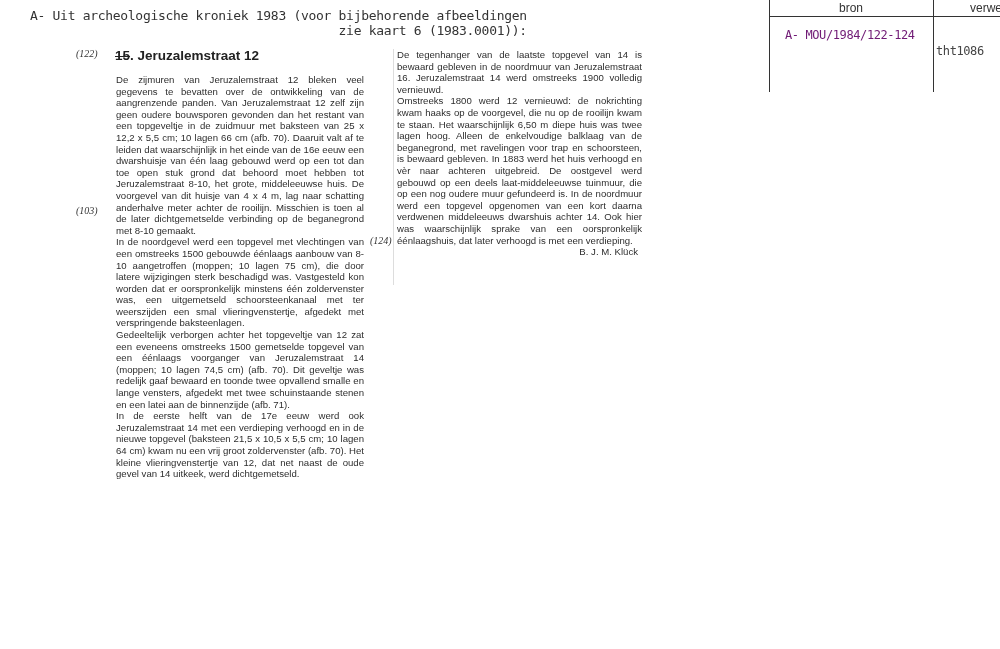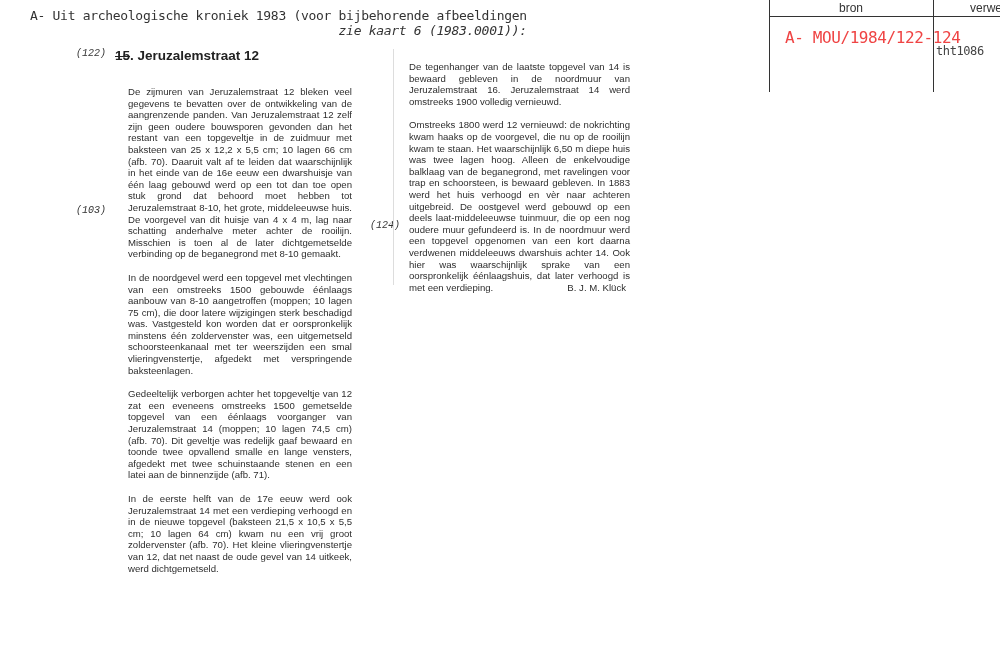--- a/index.html
+++ b/index.html
@@ -4,39 +4,39 @@
 <style>
   html, body { margin: 0; padding: 0; }
   body {
     width: 1000px; height: 649px; background: #ffffff; position: relative; overflow: hidden;
     color: #2a2a2a;
   }
   .mono { font-family: "DejaVu Sans Mono", "Liberation Mono", monospace; }
   .sans { font-family: "Liberation Sans", "DejaVu Sans", sans-serif; }
 
   .header-block { position: absolute; left: 30px; top: 8px; font-size: 13px; line-height: 15px; color: #333; letter-spacing: -0.3px; text-align: right; }
-  .header-block .line2 { padding-left: 20px; font-style: italic; }
+  .header-block .line2 { padding-left: 20px; }
 
   .table { position: absolute; left: 769px; top: 0; width: 199px; height: 92px; }
   .table .vline { position: absolute; top: 0; width: 1px; background: #333; }
   .table .vl1 { left: 0; height: 92px; }
   .table .vl2 { left: 164px; height: 92px; }
   .table .hline { position: absolute; left: 0; top: 16px; width: 231px; height: 1px; background: #333; }
   .table .h-bron { position: absolute; left: 0; width: 164px; top: 1px; text-align: center; font-size: 12px; color: #333; }
   .table .h-verw { position: absolute; left: 166px; top: 1px; font-size: 12px; color: #333; padding-left: 35px; }
-  .table .c-bron { position: absolute; left: 16px; top: 28px; font-size: 16px; color: #ef4444; letter-spacing: -0.4px; }
+  .table .c-bron { position: absolute; left: 16px; top: 28px; font-size: 12px; color: #701a75; letter-spacing: -0.4px; }
   .table .c-verw { position: absolute; left: 167px; top: 44px; font-size: 12px; color: #444; letter-spacing: -0.4px; }
 
-  .margin-note { position: absolute; font-family: Liberation Mono, monospace; font-size: 10px; color: #333; font-style: italic; }
+  .margin-note { position: absolute; font-family: Liberation Serif, serif; font-size: 10px; color: #333; font-style: italic; }
 
   .title { position: absolute; left: 115px; top: 48px; font-size: 13.5px; font-weight: bold; color: #222; }
   .title .num { text-decoration: line-through; text-decoration-thickness: 1px; }
 
   .col { position: absolute; font-size: 9.6px; line-height: 11.6px; color: #2e2e2e; text-align: justify; text-align-last: left; }
-  .col p { margin: 12px; }
+  .col p { margin: 0; }
   .col1 { left: 116px; top: 74px; width: 248px; }
   .col2 { left: 397px; top: 49px; width: 245px; }
   .col2 .signature { float: right; padding-right: 4px; }
   .col2 .vline { position: absolute; left: -4px; top: 0; width: 1px; height: 236px; background: #ddd; }
 </style>
 </head>
 <body>
 
 <div class="header-block mono">
   <div>A- Uit archeologische kroniek 1983 (voor bijbehorende afbeeldingen</div>
@@ -48,21 +48,21 @@
   <div class="vline vl2"></div>
   <div class="hline"></div>
   <div class="h-bron sans">bron</div>
   <div class="h-verw sans">verwerkt</div>
   <div class="c-bron mono">A- MOU/1984/122-124</div>
   <div class="c-verw mono">tht1086</div>
 </div>
 
 <div class="margin-note" style="left:76px; top:48px;">(122)</div>
 <div class="margin-note" style="left:76px; top:205px;">(103)</div>
-<div class="margin-note" style="left:370px; top:220px;">(124)</div>
+<div class="margin-note" style="left:370px; top:235px;">(124)</div>
 
 <div class="title sans">
   <span class="num">15</span><span>. Jeruzalemstraat 12</span>
 </div>
 
 <div class="col col1 sans">
   <p>De zijmuren van Jeruzalemstraat 12 bleken veel gegevens te bevatten over de ontwikkeling van de aangrenzende panden. Van Jeruzalemstraat 12 zelf zijn geen oudere bouwsporen gevonden dan het restant van een topgeveltje in de zuidmuur met baksteen van 25 x 12,2 x 5,5 cm; 10 lagen 66 cm (afb. 70). Daaruit valt af te leiden dat waarschijnlijk in het einde van de 16e eeuw een dwarshuisje van één laag gebouwd werd op een tot dan toe open stuk grond dat behoord moet hebben tot Jeruzalemstraat 8-10, het grote, middeleeuwse huis. De voorgevel van dit huisje van 4 x 4 m, lag naar schatting anderhalve meter achter de rooilijn. Misschien is toen al de later dichtgemetselde verbinding op de beganegrond met 8-10 gemaakt.</p>
   <p>In de noordgevel werd een topgevel met vlechtingen van een omstreeks 1500 gebouwde éénlaags aanbouw van 8-10 aangetroffen (moppen; 10 lagen 75 cm), die door latere wijzigingen sterk beschadigd was. Vastgesteld kon worden dat er oorspronkelijk minstens één zoldervenster was, een uitgemetseld schoorsteenkanaal met ter weerszijden een smal vlieringvenstertje, afgedekt met verspringende baksteenlagen.</p>
   <p>Gedeeltelijk verborgen achter het topgeveltje van 12 zat een eveneens omstreeks 1500 gemetselde topgevel van een éénlaags voorganger van Jeruzalemstraat 14 (moppen; 10 lagen 74,5 cm) (afb. 70). Dit geveltje was redelijk gaaf bewaard en toonde twee opvallend smalle en lange vensters, afgedekt met twee schuinstaande stenen en een latei aan de binnenzijde (afb. 71).</p>
   <p>In de eerste helft van de 17e eeuw werd ook Jeruzalemstraat 14 met een verdieping verhoogd en in de nieuwe topgevel (baksteen 21,5 x 10,5 x 5,5 cm; 10 lagen 64 cm) kwam nu een vrij groot zoldervenster (afb. 70). Het kleine vlieringvenstertje van 12, dat net naast de oude gevel van 14 uitkeek, werd dichtgemetseld.</p>

